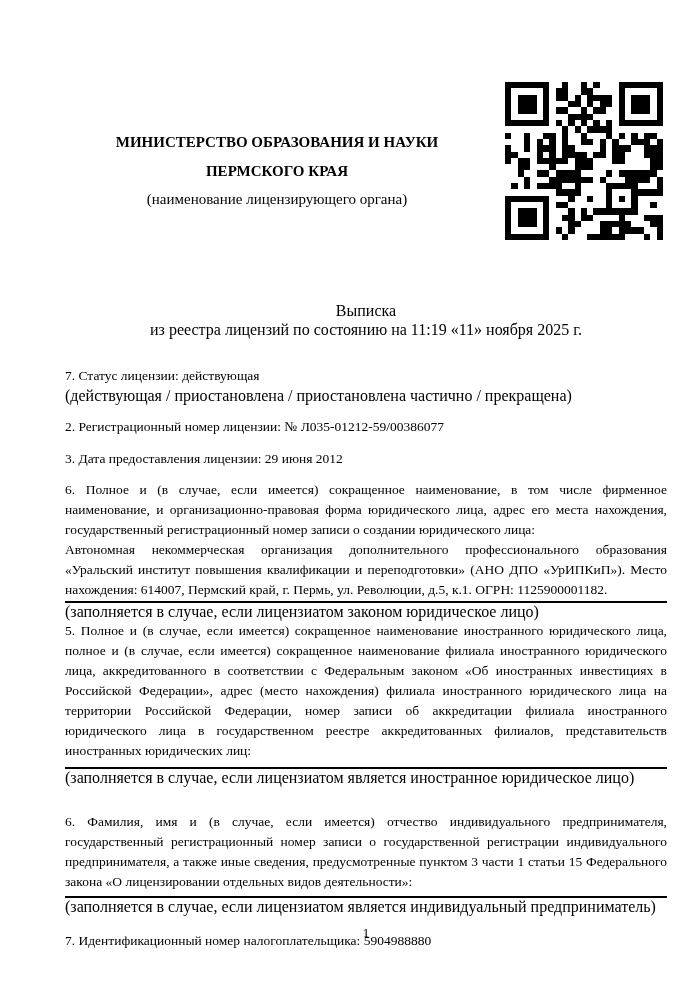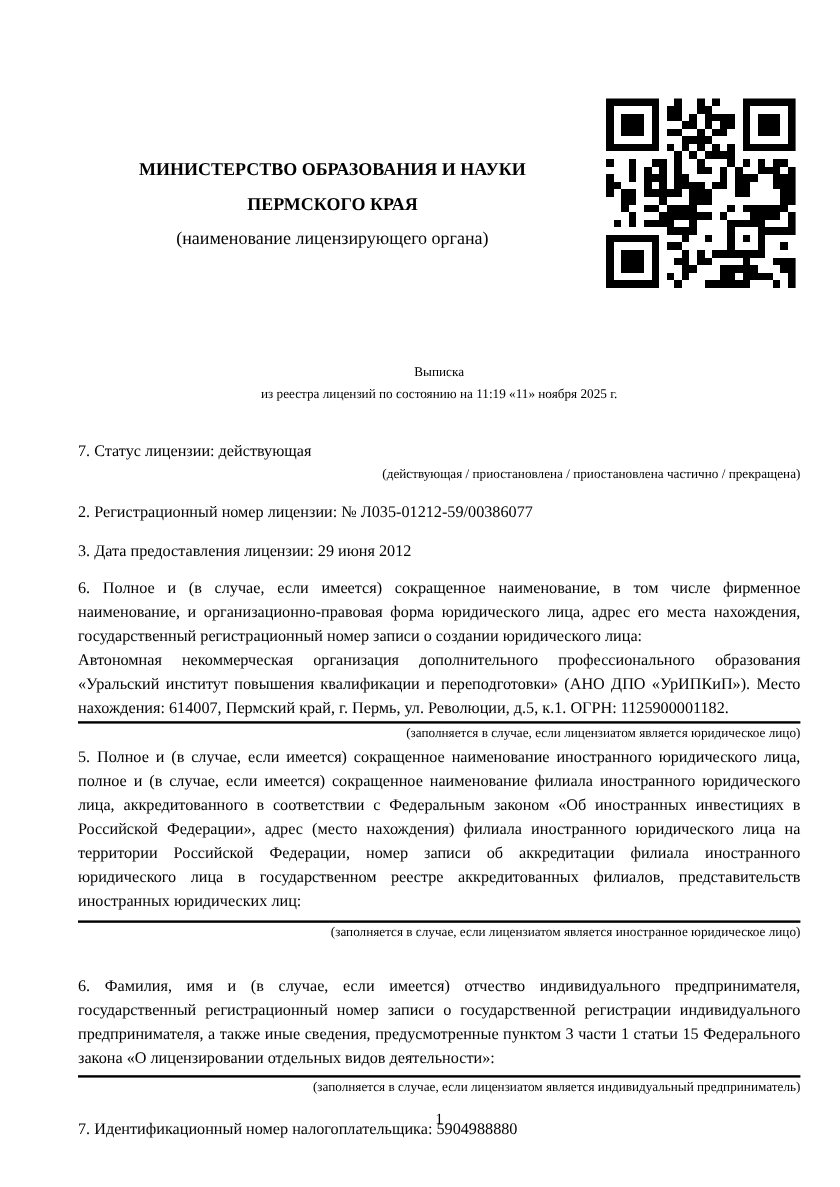--- a/index.html
+++ b/index.html
@@ -13,28 +13,28 @@
   
   #ministry{left:65px;top:128px;width:424px;text-align:center;}
   #ministry .name{font-weight:bold;font-size:15px;line-height:29px;white-space:nowrap;}
   #ministry .form-caption{font-size:15px;line-height:13px;margin-top:7px;}
 
   
   #qr{left:505px;top:82px;width:158px;height:158px;}
   #qr svg{display:block;width:158px;height:158px;}
 
   
-  #doc-title{left:65px;top:301px;width:602px;text-align:center;font-size:11px;line-height:19px;}
+  #doc-title{left:65px;top:301px;width:602px;text-align:center;font-size:16px;line-height:19px;}
   #doc-title .t-line{white-space:nowrap;}
 
   
   #items{left:65px;top:366px;width:602px;font-size:13.5px;}
   .single{line-height:20px;}
   .para{text-align:justify;line-height:20px;}
-  .fill-caption{text-align:right;font-size:11px;line-height:13px;}
+  .fill-caption{text-align:left;font-size:16px;line-height:13px;}
   .rule{border-top:2px solid #000;height:0;}
 
   .item-1{margin-bottom:15px;}
   .item-1 .fill-caption{margin-top:3px;}
   .item-2{margin-bottom:12px;}
   .item-3{margin-bottom:11px;}
   .item-4 .rule{margin-top:1px;}
   .item-4 .fill-caption{margin-top:2px;}
   .item-4{margin-bottom:3px;}
   .item-5 .rule{margin-top:6px;}
@@ -396,21 +396,21 @@
   </div>
 
   <div class="item-3">
     <div class="single">3. Дата предоставления лицензии: 29 июня 2012</div>
   </div>
 
   <div class="item-4">
     <div class="para">6. Полное и (в случае, если имеется) сокращенное наименование, в том числе фирменное наименование, и организационно-правовая форма юридического лица, адрес его места нахождения, государственный регистрационный номер записи о создании юридического лица:</div>
     <div class="para">Автономная некоммерческая организация дополнительного профессионального образования «Уральский институт повышения квалификации и переподготовки» (АНО ДПО «УрИПКиП»). Место нахождения: 614007, Пермский край, г. Пермь, ул. Революции, д.5, к.1. ОГРН: 1125900001182.</div>
     <div class="rule"></div>
-    <div class="fill-caption">(заполняется в случае, если лицензиатом является юридическое лицо)</div>
+    <div class="fill-caption">(заполняется в случае, если лицензиатом законом юридическое лицо)</div>
   </div>
 
   <div class="item-5">
     <div class="para">5. Полное и (в случае, если имеется) сокращенное наименование иностранного юридического лица, полное и (в случае, если имеется) сокращенное наименование филиала иностранного юридического лица, аккредитованного в соответствии с Федеральным законом «Об иностранных инвестициях в Российской Федерации», адрес (место нахождения) филиала иностранного юридического лица на территории Российской Федерации, номер записи об аккредитации филиала иностранного юридического лица в государственном реестре аккредитованных филиалов, представительств иностранных юридических лиц:</div>
     <div class="rule"></div>
     <div class="fill-caption">(заполняется в случае, если лицензиатом является иностранное юридическое лицо)</div>
   </div>
 
   <div class="item-6">
     <div class="para">6. Фамилия, имя и (в случае, если имеется) отчество индивидуального предпринимателя, государственный регистрационный номер записи о государственной регистрации индивидуального предпринимателя, а также иные сведения, предусмотренные пунктом 3 части 1 статьи 15 Федерального закона «О лицензировании отдельных видов деятельности»:</div>

